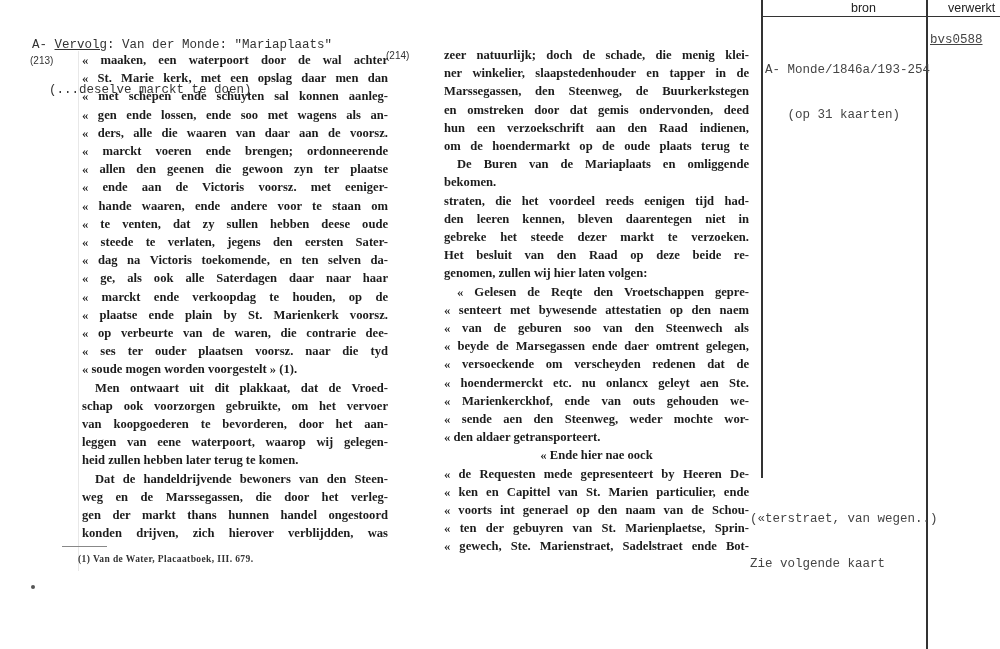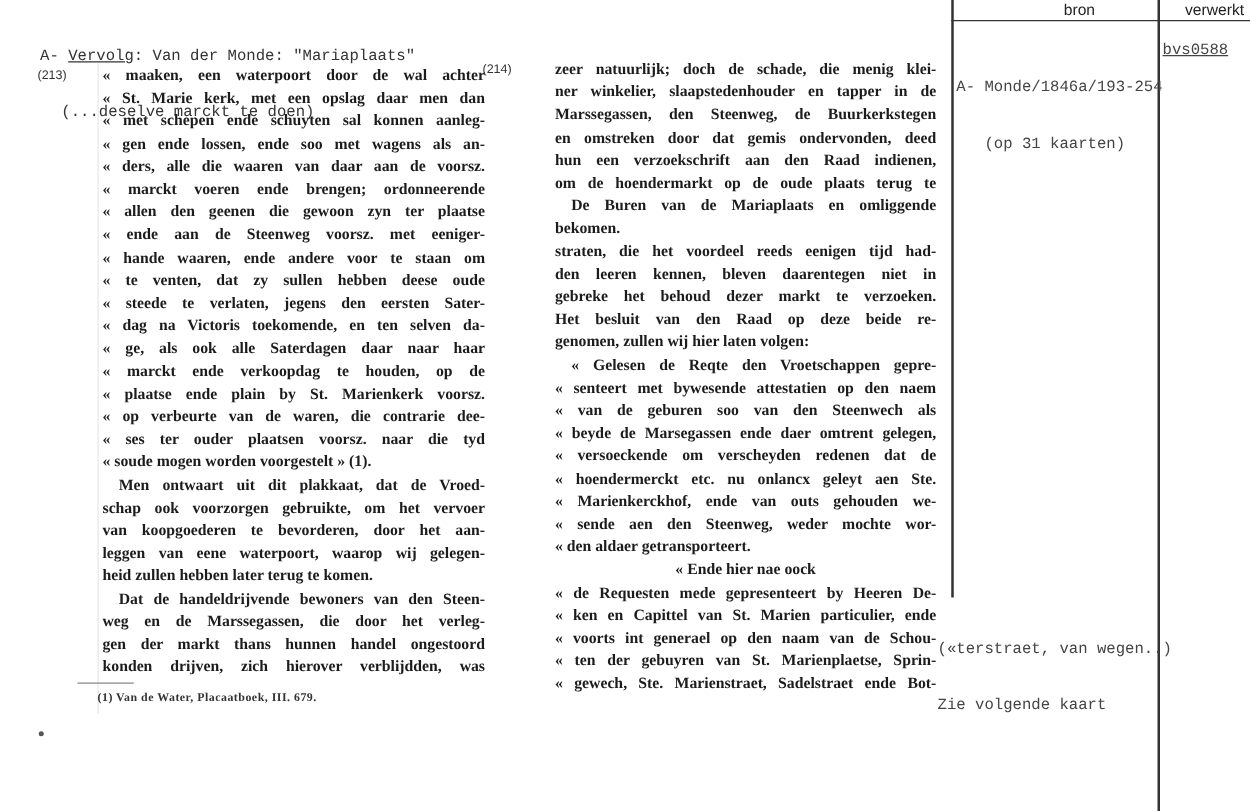--- a/index.html
+++ b/index.html
@@ -52,21 +52,21 @@
 
 <div class="col col-left">
   <div class="bar"></div>
   <span class="line">« maaken, een waterpoort door de wal achter</span>
   <span class="line">« St. Marie kerk, met een opslag daar men dan</span>
   <span class="line">« met schepen ende schuyten sal konnen aanleg-</span>
   <span class="line">« gen ende lossen, ende soo met wagens als an-</span>
   <span class="line">« ders, alle die waaren van daar aan de voorsz.</span>
   <span class="line">« marckt voeren ende brengen; ordonneerende</span>
   <span class="line">« allen den geenen die gewoon zyn ter plaatse</span>
-  <span class="line">« ende aan de Steenweg voorsz. met eeniger-</span>
+  <span class="line">« ende aan de Victoris voorsz. met eeniger-</span>
   <span class="line">« hande waaren, ende andere voor te staan om</span>
   <span class="line">« te venten, dat zy sullen hebben deese oude</span>
   <span class="line">« steede te verlaten, jegens den eersten Sater-</span>
   <span class="line">« dag na Victoris toekomende, en ten selven da-</span>
   <span class="line">« ge, als ook alle Saterdagen daar naar haar</span>
   <span class="line">« marckt ende verkoopdag te houden, op de</span>
   <span class="line">« plaatse ende plain by St. Marienkerk voorsz.</span>
   <span class="line">« op verbeurte van de waren, die contrarie dee-</span>
   <span class="line">« ses ter ouder plaatsen voorsz. naar die tyd</span>
   <span class="line last">« soude mogen worden voorgestelt » (1).</span>
@@ -89,21 +89,21 @@
   <span class="line">zeer natuurlijk; doch de schade, die menig klei-</span>
   <span class="line">ner winkelier, slaapstedenhouder en tapper in de</span>
   <span class="line">Marssegassen, den Steenweg, de Buurkerkstegen</span>
   <span class="line">en omstreken door dat gemis ondervonden, deed</span>
   <span class="line">hun een verzoekschrift aan den Raad indienen,</span>
   <span class="line">om de hoendermarkt op de oude plaats terug te</span>
   <span class="line indent">De Buren van de Mariaplaats en omliggende</span>
   <span class="line last">bekomen.</span>
   <span class="line">straten, die het voordeel reeds eenigen tijd had-</span>
   <span class="line">den leeren kennen, bleven daarentegen niet in</span>
-  <span class="line">gebreke het behoud dezer markt te verzoeken.</span>
+  <span class="line">gebreke het steede dezer markt te verzoeken.</span>
   <span class="line">Het besluit van den Raad op deze beide re-</span>
   <span class="line last">genomen, zullen wij hier laten volgen:</span>
   <span class="line indent">« Gelesen de Reqte den Vroetschappen gepre-</span>
   <span class="line">« senteert met bywesende attestatien op den naem</span>
   <span class="line">« van de geburen soo van den Steenwech als</span>
   <span class="line">« beyde de Marsegassen ende daer omtrent gelegen,</span>
   <span class="line">« versoeckende om verscheyden redenen dat de</span>
   <span class="line">« hoendermerckt etc. nu onlancx geleyt aen Ste.</span>
   <span class="line">« Marienkerckhof, ende van outs gehouden we-</span>
   <span class="line">« sende aen den Steenweg, weder mochte wor-</span>

